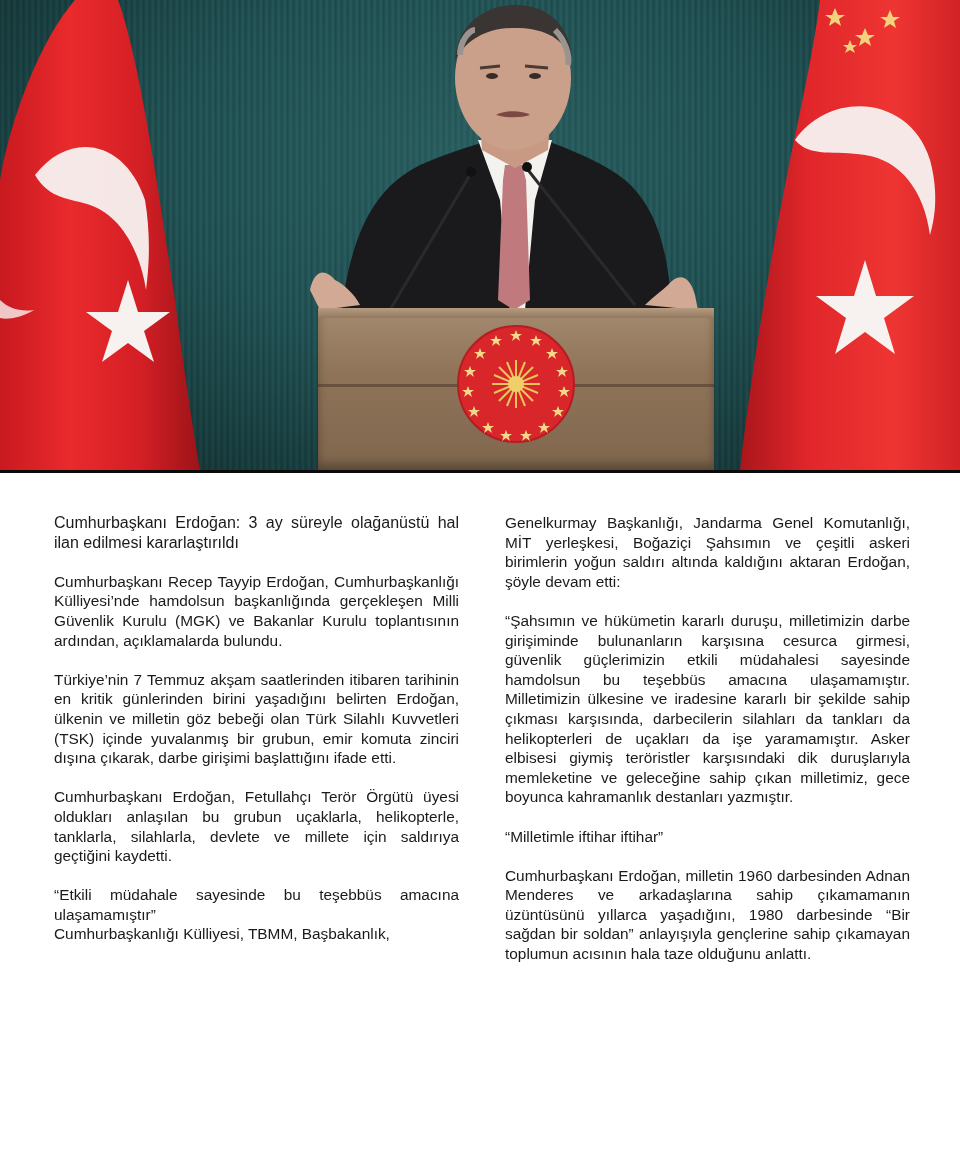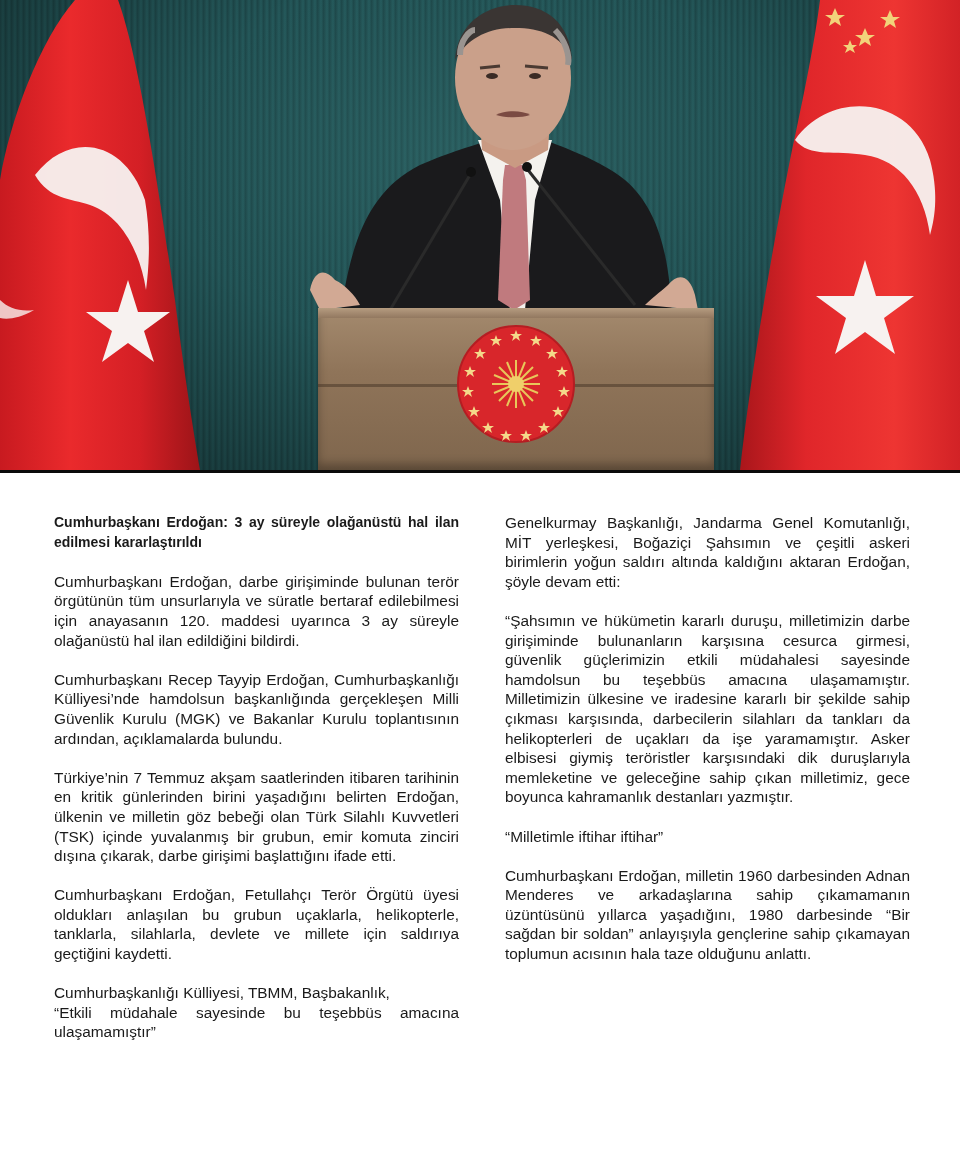--- a/index.html
+++ b/index.html
@@ -30,21 +30,21 @@
   .podium::after { content: ""; position: absolute; left: 0; right: 0; top: 76px; height: 3px;
             background: rgba(60,45,30,0.45); }
   .seal { position: absolute; left: 456px; top: 324px; width: 120px; height: 120px; }
 
   
   .col { position: absolute; top: 513px; width: 405px; font-size: 15.4px; line-height: 19.6px; }
   .col-left { left: 54px; }
   .col-right { left: 505px; top: 513px; }
   .col p { margin: 0 0 19.6px 0; text-align: justify; }
   .col p.tight { margin-bottom: 0; }
-  .headline { font-weight: bold; font-size: 14px; }
+  .headline { font-weight: normal; font-size: 16px; }
   .subhead { }
 </style>
 </head>
 <body>
 
 <div class="photo" title="Cumhurbaşkanı Erdoğan kürsüde konuşurken, iki yanında Türk bayrakları">
   <div class="vignette"></div>
 
   <svg class="flag flag-left" viewBox="0 0 205 470">
     <defs>
@@ -141,26 +141,25 @@
       <line x1="38" y1="51" x2="82" y2="69"></line>
       <line x1="38" y1="69" x2="82" y2="51"></line>
     </g>
     <circle cx="60" cy="60" r="8" fill="#f0cf6a"></circle>
   </svg>
 </div>
 <div class="photo-rule"></div>
 
 <div class="col col-left">
   <p class="headline">Cumhurbaşkanı Erdoğan: 3 ay süreyle olağanüstü hal ilan edilmesi kararlaştırıldı</p>
-  <p>Cumhurbaşkanı Erdoğan, darbe girişiminde bulunan terör örgütünün tüm unsurlarıyla ve süratle bertaraf edilebilmesi için anayasanın 120. maddesi uyarınca 3 ay süreyle olağanüstü hal ilan edildiğini bildirdi.</p>
   <p>Cumhurbaşkanı Recep Tayyip Erdoğan, Cumhurbaşkanlığı Külliyesi’nde hamdolsun başkanlığında gerçekleşen Milli Güvenlik Kurulu (MGK) ve Bakanlar Kurulu toplantısının ardından, açıklamalarda bulundu.</p>
   <p>Türkiye’nin 7 Temmuz akşam saatlerinden itibaren tarihinin en kritik günlerinden birini yaşadığını belirten Erdoğan, ülkenin ve milletin göz bebeği olan Türk Silahlı Kuvvetleri (TSK) içinde yuvalanmış bir grubun, emir komuta zinciri dışına çıkarak, darbe girişimi başlattığını ifade etti.</p>
   <p>Cumhurbaşkanı Erdoğan, Fetullahçı Terör Örgütü üyesi oldukları anlaşılan bu grubun uçaklarla, helikopterle, tanklarla, silahlarla, devlete ve millete için saldırıya geçtiğini kaydetti.</p>
+  <p class="tight subhead">“Etkili müdahale sayesinde bu teşebbüs amacına ulaşamamıştır”</p>
   <p class="tight">Cumhurbaşkanlığı Külliyesi, TBMM, Başbakanlık,</p>
-  <p class="tight subhead">“Etkili müdahale sayesinde bu teşebbüs amacına ulaşamamıştır”</p>
 </div>
 
 <div class="col col-right">
   <p>Genelkurmay Başkanlığı, Jandarma Genel Komutanlığı, MİT yerleşkesi, Boğaziçi Şahsımın ve çeşitli askeri birimlerin yoğun saldırı altında kaldığını aktaran Erdoğan, şöyle devam etti:</p>
   <p>“Şahsımın ve hükümetin kararlı duruşu, milletimizin darbe girişiminde bulunanların karşısına cesurca girmesi, güvenlik güçlerimizin etkili müdahalesi sayesinde hamdolsun bu teşebbüs amacına ulaşamamıştır. Milletimizin ülkesine ve iradesine kararlı bir şekilde sahip çıkması karşısında, darbecilerin silahları da tankları da helikopterleri de uçakları da işe yaramamıştır. Asker elbisesi giymiş teröristler karşısındaki dik duruşlarıyla memleketine ve geleceğine sahip çıkan milletimiz, gece boyunca kahramanlık destanları yazmıştır.</p>
   <p class="subhead">“Milletimle iftihar iftihar”</p>
   <p>Cumhurbaşkanı Erdoğan, milletin 1960 darbesinden Adnan Menderes ve arkadaşlarına sahip çıkamamanın üzüntüsünü yıllarca yaşadığını, 1980 darbesinde “Bir sağdan bir soldan” anlayışıyla gençlerine sahip çıkamayan toplumun acısının hala taze olduğunu anlattı.</p>
 </div>
 
 </body></html>

